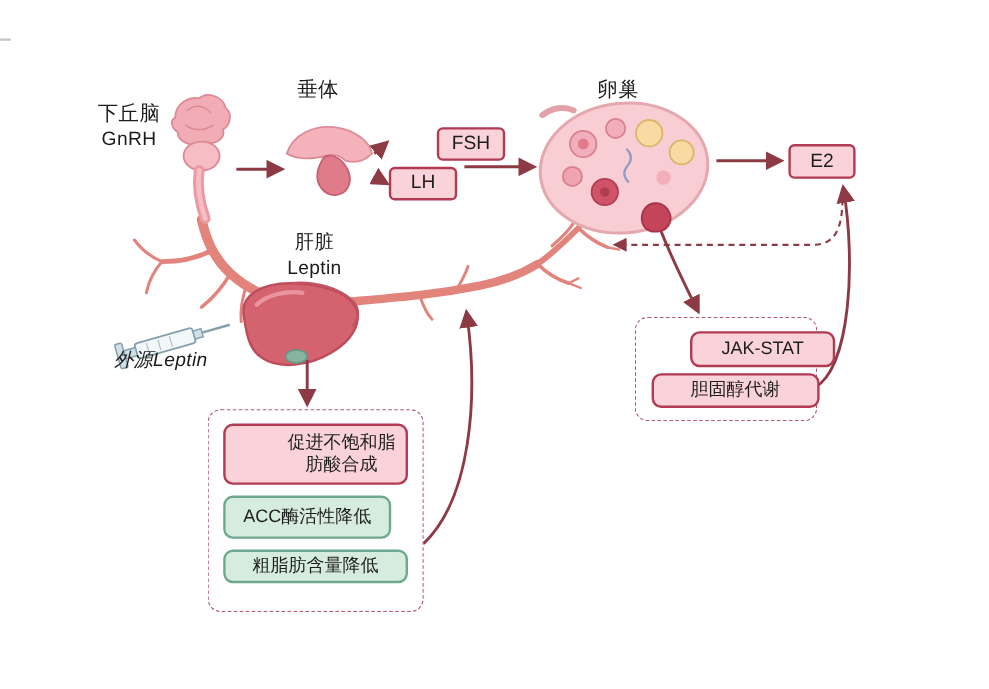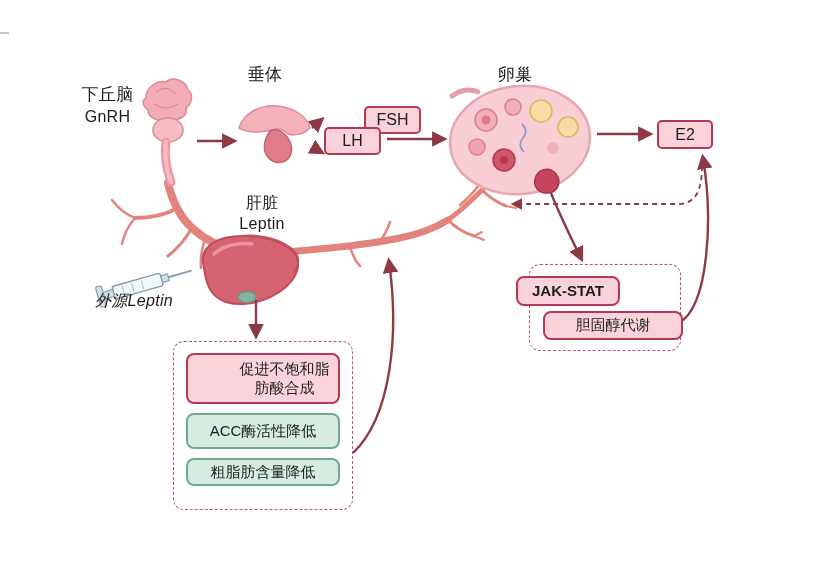--- a/index.html
+++ b/index.html
@@ -158,31 +158,31 @@
 
   <div class="label" style="left:227px; top:192px; width:70px; font-size:16px;">
     <div>肝脏</div>
     <div>Leptin</div>
   </div>
 
   <div class="label" style="left:74px; top:290px; width:120px; font-size:16px;font-style:italic;">外源Leptin</div>
 
   <div class="pill" style="left:336px; top:106px; width:57px; height:28px; font-size:16px;margin-left:28px;">FSH</div>
 
-  <div class="pill" style="left:324px; top:127px; width:57px; height:28px; font-size:16px;">LH</div>
+  <div class="pill" style="left:324px; top:139px; width:57px; height:28px; font-size:16px;">LH</div>
 
   <div class="pill" style="left:657px; top:120px; width:56px; height:29px; font-size:16px;">E2</div>
 
   <div class="dashed-group" style="left:529px; top:264px; width:152px; height:87px;"></div>
 
-  <div class="pill rounded" style="left:516px; top:276px; width:104px; height:30px;font-weight:bold;">JAK-STAT</div>
+  <div class="pill rounded" style="left:575px; top:276px; width:121px; height:30px;">JAK-STAT</div>
 
   <div class="pill rounded" style="left:543px; top:311px; width:140px; height:29px;">胆固醇代谢</div>
 
   <div class="dashed-group" style="left:173px; top:341px; width:180px; height:169px;"></div>
 
   <div class="pill rounded" style="left:186px; top:353px; width:154px; height:51px;padding-left:47px;">促进不饱和脂肪酸合成</div>
 
-  <div class="pill rounded green" style="left:186px; top:413px; width:154px; height:36px;">ACC酶活性降低</div>
+  <div class="pill rounded green" style="left:186px; top:413px; width:140px; height:36px;">ACC酶活性降低</div>
 
   <div class="pill rounded green" style="left:186px; top:458px; width:154px; height:28px;">粗脂肪含量降低</div>
 
 </div>
 
 </body></html>

